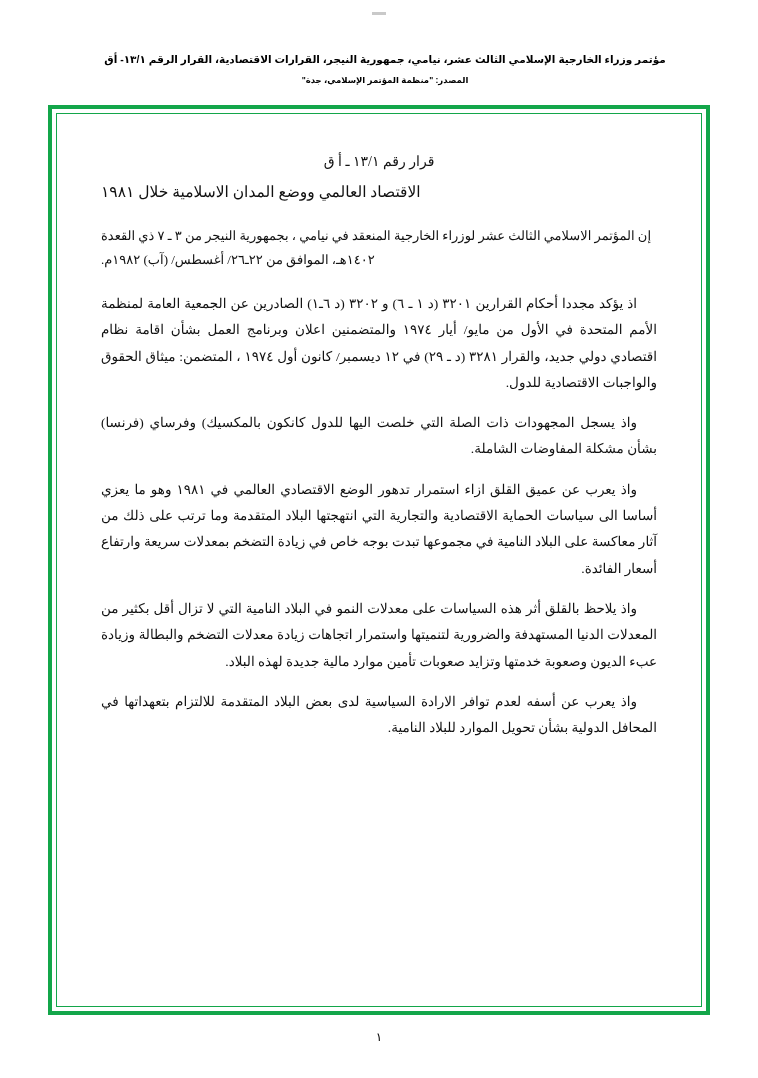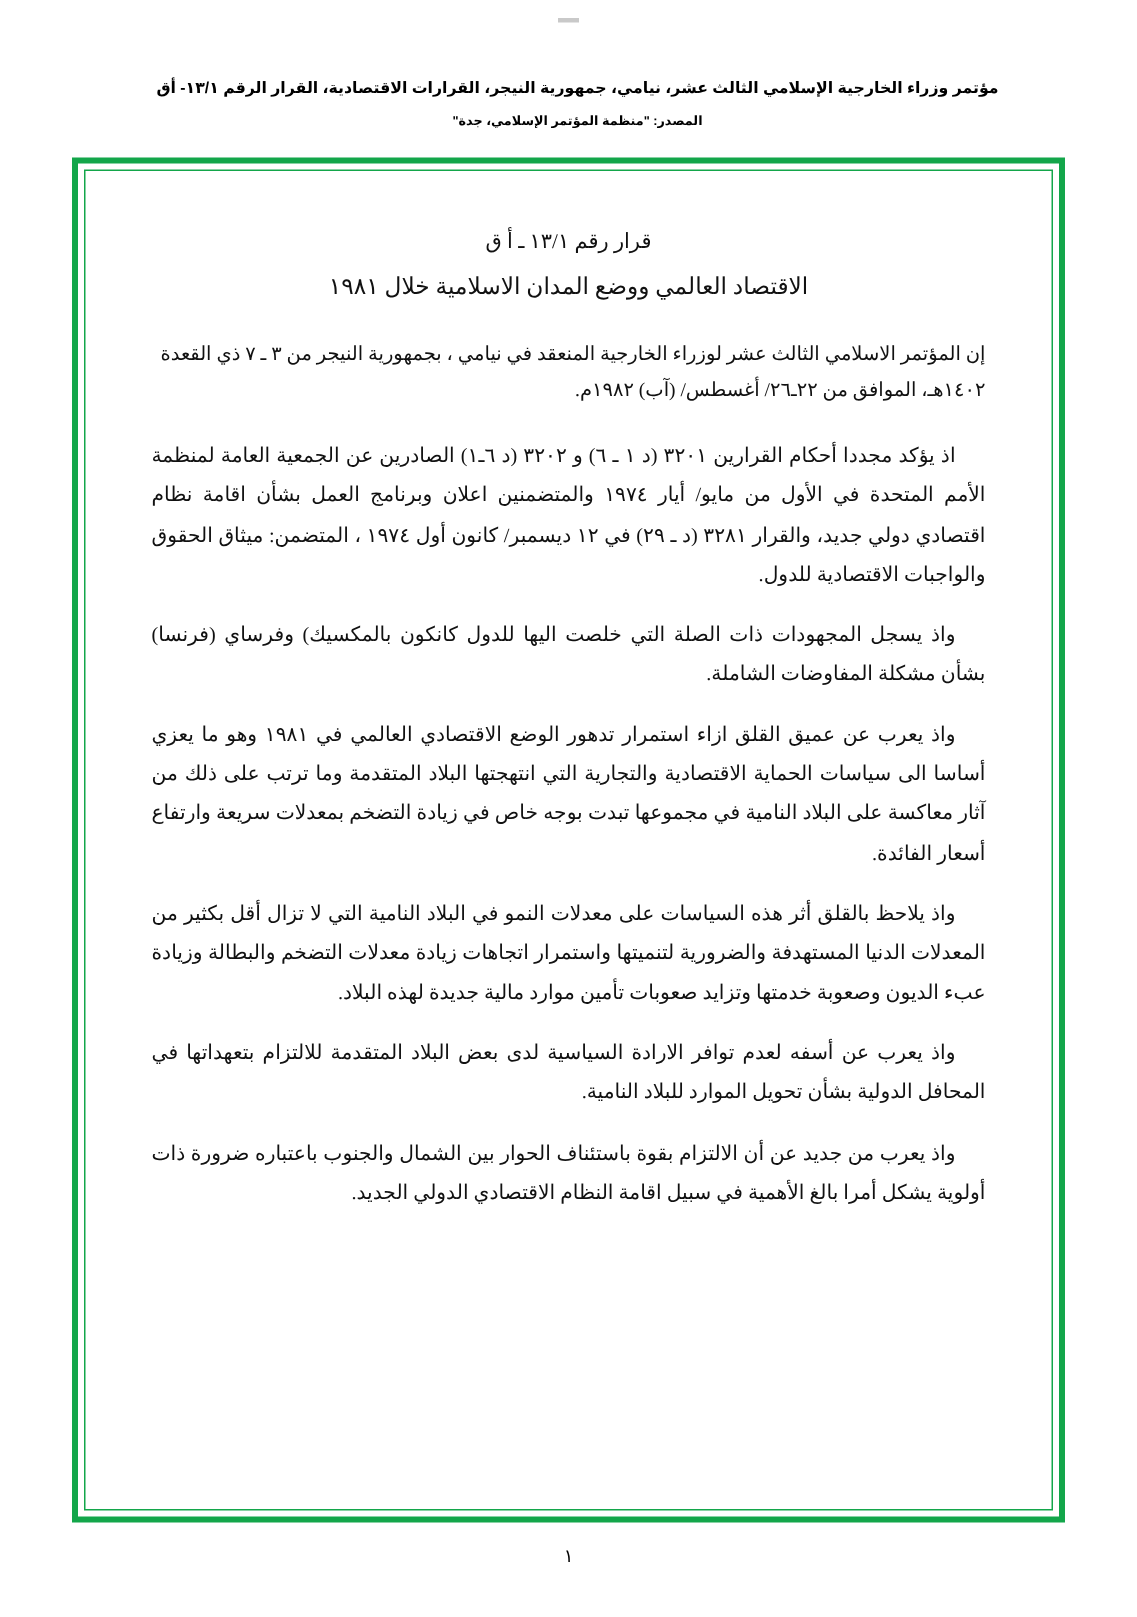--- a/index.html
+++ b/index.html
@@ -83,26 +83,26 @@
     font-size: 14px;
     margin-bottom: 2px;
   }
   .res-sub {
     text-align: center;
     font-size: 14px;
     letter-spacing: 3px;
     margin-bottom: 6px;
   }
   .res-title {
-    text-align: center;
+    text-align: left;
     font-size: 15.5px;
     margin-bottom: 16px;
   }
   .preamble {
-    text-align: right;
+    text-align: left;
     font-size: 13px;
     line-height: 1.9;
     margin-bottom: 18px;
   }
   .para {
     margin: 0 0 14px 0;
     text-indent: 20px;
   }
   .para:last-child {
     margin-bottom: 0;
@@ -148,21 +148,20 @@
         <div class="res-num">قرار رقم ١٣/١ ـ أ ق</div>
         <div class="res-title">الاقتصاد العالمي ووضع المدان الاسلامية خلال ١٩٨١</div>
 
         <div class="preamble">إن المؤتمر الاسلامي الثالث عشر لوزراء الخارجية المنعقد في نيامي ، بجمهورية النيجر من ٣ ـ ٧ ذي القعدة ١٤٠٢هـ، الموافق من ٢٢ـ٢٦/ أغسطس/ (آب) ١٩٨٢م.</div>
 
         <p class="para">اذ يؤكد مجددا أحكام القرارين ٣٢٠١ (د ١ ـ ٦) و ٣٢٠٢ (د ٦ـ١) الصادرين عن الجمعية العامة لمنظمة الأمم المتحدة في الأول من مايو/ أيار ١٩٧٤ والمتضمنين اعلان وبرنامج العمل بشأن اقامة نظام اقتصادي دولي جديد، والقرار ٣٢٨١ (د ـ ٢٩) في ١٢ ديسمبر/ كانون أول ١٩٧٤ ، المتضمن: ميثاق الحقوق والواجبات الاقتصادية للدول.</p>
         <p class="para">واذ يسجل المجهودات ذات الصلة التي خلصت اليها للدول كانكون بالمكسيك) وفرساي (فرنسا) بشأن مشكلة المفاوضات الشاملة.</p>
         <p class="para">واذ يعرب عن عميق القلق ازاء استمرار تدهور الوضع الاقتصادي العالمي في ١٩٨١ وهو ما يعزي أساسا الى سياسات الحماية الاقتصادية والتجارية التي انتهجتها البلاد المتقدمة وما ترتب على ذلك من آثار معاكسة على البلاد النامية في مجموعها تبدت بوجه خاص في زيادة التضخم بمعدلات سريعة وارتفاع أسعار الفائدة.</p>
         <p class="para">واذ يلاحظ بالقلق أثر هذه السياسات على معدلات النمو في البلاد النامية التي لا تزال أقل بكثير من المعدلات الدنيا المستهدفة والضرورية لتنميتها واستمرار اتجاهات زيادة معدلات التضخم والبطالة وزيادة عبء الديون وصعوبة خدمتها وتزايد صعوبات تأمين موارد مالية جديدة لهذه البلاد.</p>
         <p class="para">واذ يعرب عن أسفه لعدم توافر الارادة السياسية لدى بعض البلاد المتقدمة للالتزام بتعهداتها في المحافل الدولية بشأن تحويل الموارد للبلاد النامية.</p>
-        <p class="para">واذ يعرب من جديد عن أن الالتزام بقوة باستئناف الحوار بين الشمال والجنوب باعتباره ضرورة ذات أولوية يشكل أمرا بالغ الأهمية في سبيل اقامة النظام الاقتصادي الدولي الجديد.</p>
 
       </div>
     </div>
   </div>
 
   <div class="footer">
     <span>١</span>
   </div>
 
 </div>

